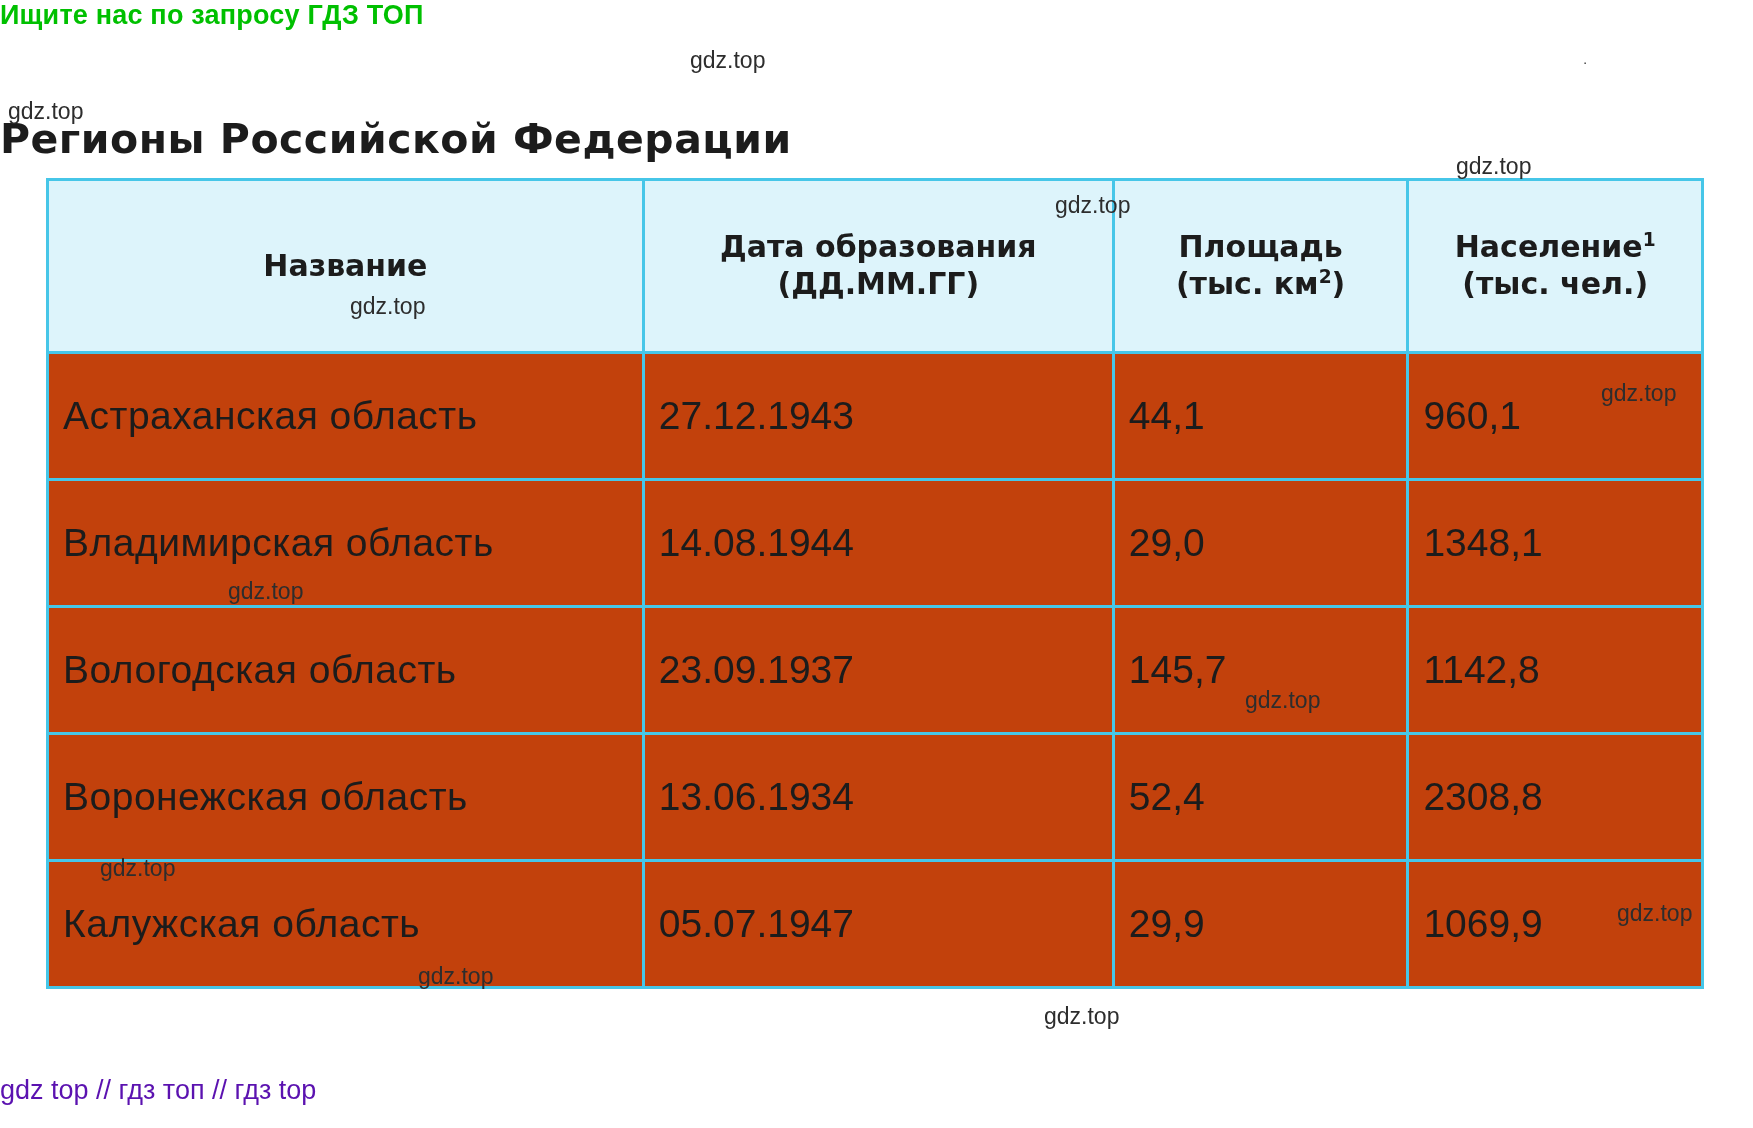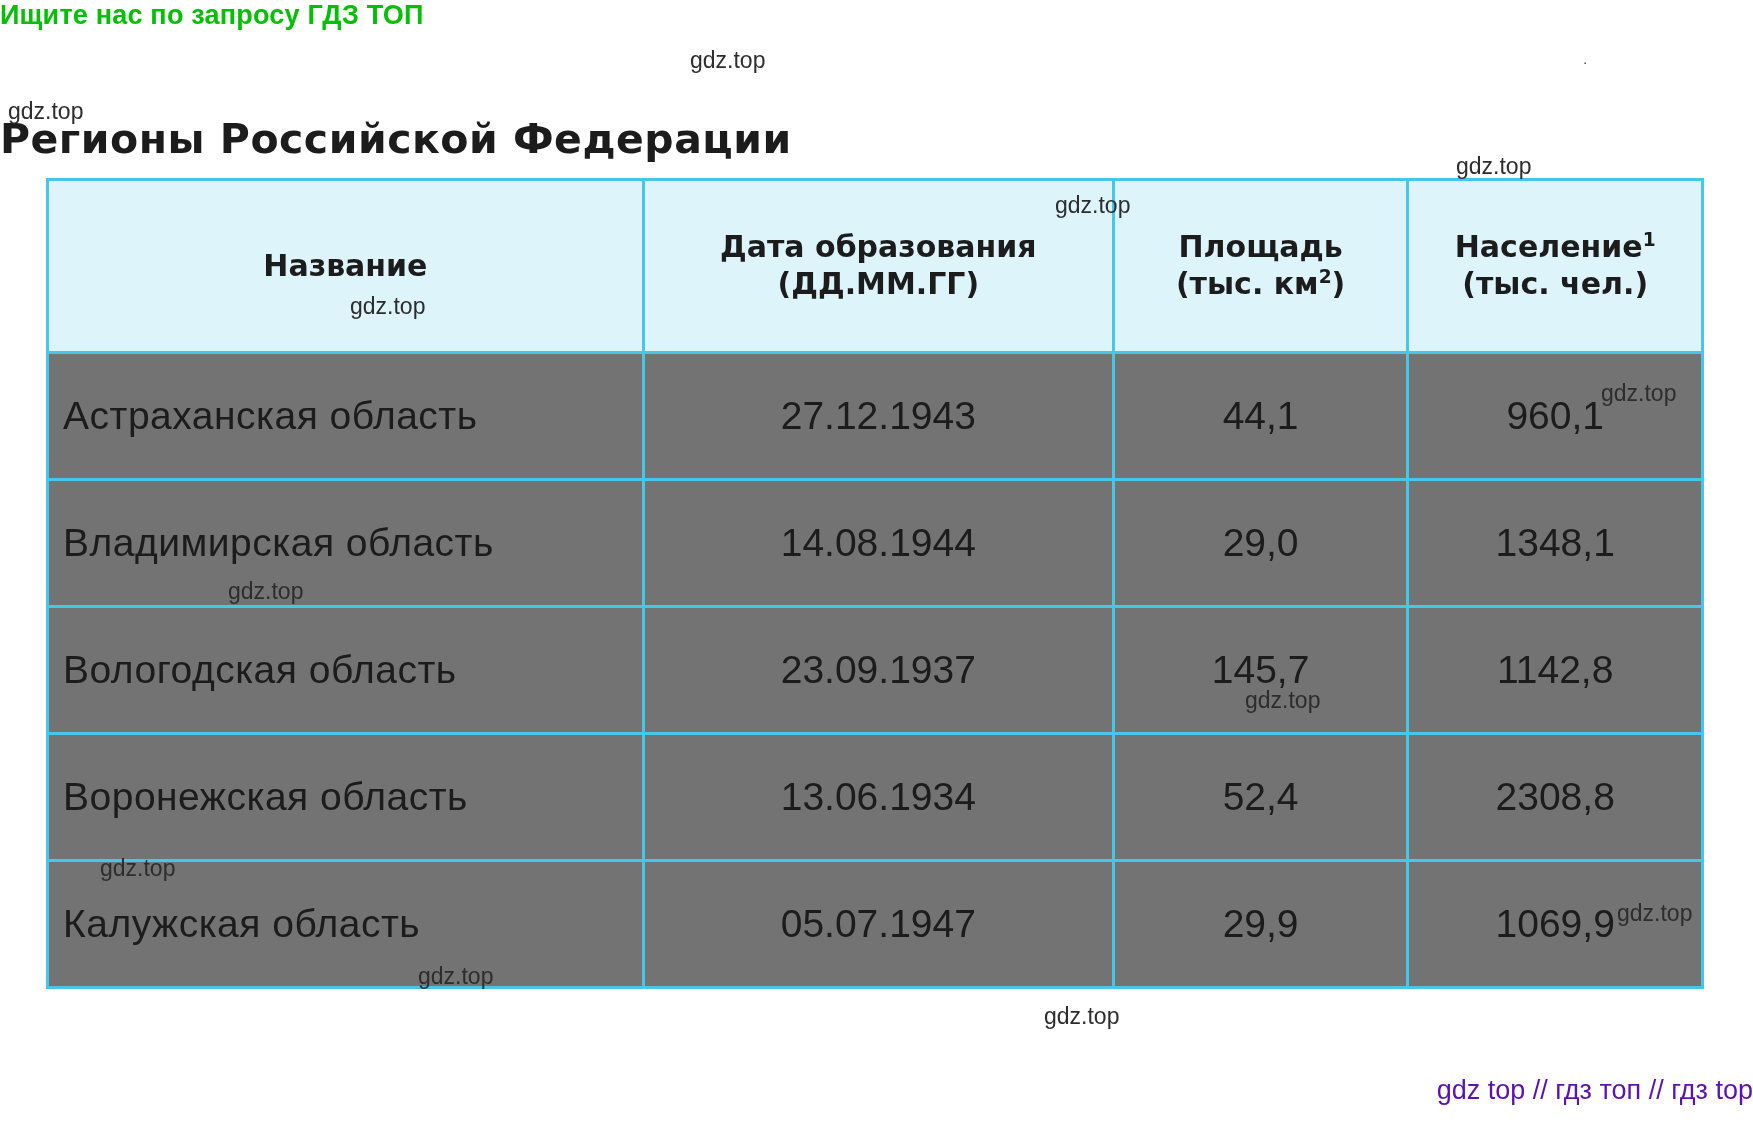--- a/index.html
+++ b/index.html
@@ -46,21 +46,21 @@
   .table-wrap {
     position: absolute;
     top: 178px;
     left: 46px;
     width: 1658px;
   }
   table.regions {
     border-collapse: collapse;
     width: 100%;
     table-layout: fixed;
-    background: #737373;
+    background: #c2410c;
   }
   table.regions th,
   table.regions td {
     border: 3px solid #46c6e8;
     padding: 0;
     vertical-align: middle;
   }
   table.regions thead th {
     background: #ddf4fb;
     font-family: "DejaVu Sans", sans-serif;
@@ -78,39 +78,39 @@
     color: #1c1c1c;
     height: 112px;
     padding: 6px 14px;
   }
   td.name-cell {
     text-align: left;
     padding-left: 24px;
     letter-spacing: 0.5px;
   }
   td.center-cell {
-    text-align: center;
+    text-align: left;
   }
   tr.tall td { height: 168px; }
   .nowrap-sub { white-space: nowrap; }
   sup { font-size: 0.62em; vertical-align: super; }
 
   
   col.c1 { width: 36.0%; }
   col.c2 { width: 28.4%; }
   col.c3 { width: 17.8%; }
   col.c4 { width: 17.8%; }
 
   
   .footer {
     position: absolute;
     top: 1075px;
     left: 0;
     width: 100%;
-    text-align: right;
+    text-align: left;
     color: #5b12b0;
     font-size: 27px;
     font-family: "Liberation Sans", sans-serif;
   }
 
   
   .wm {
     position: absolute;
     color: #2d2d2d;
     font-size: 23px;

